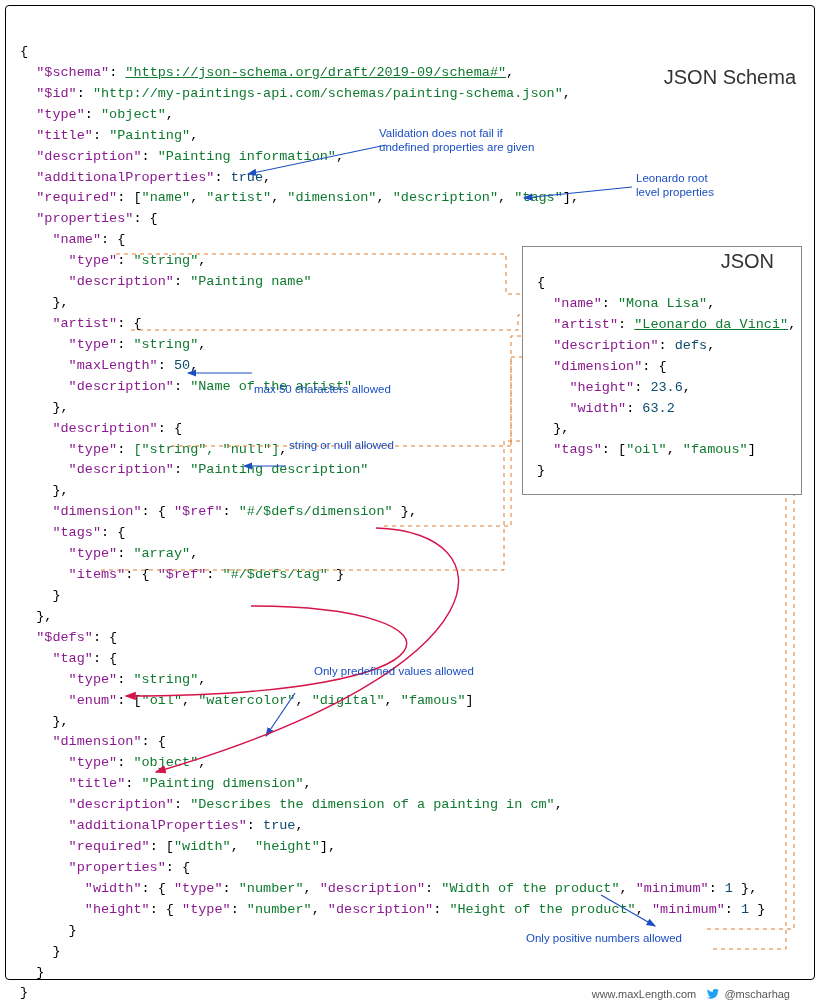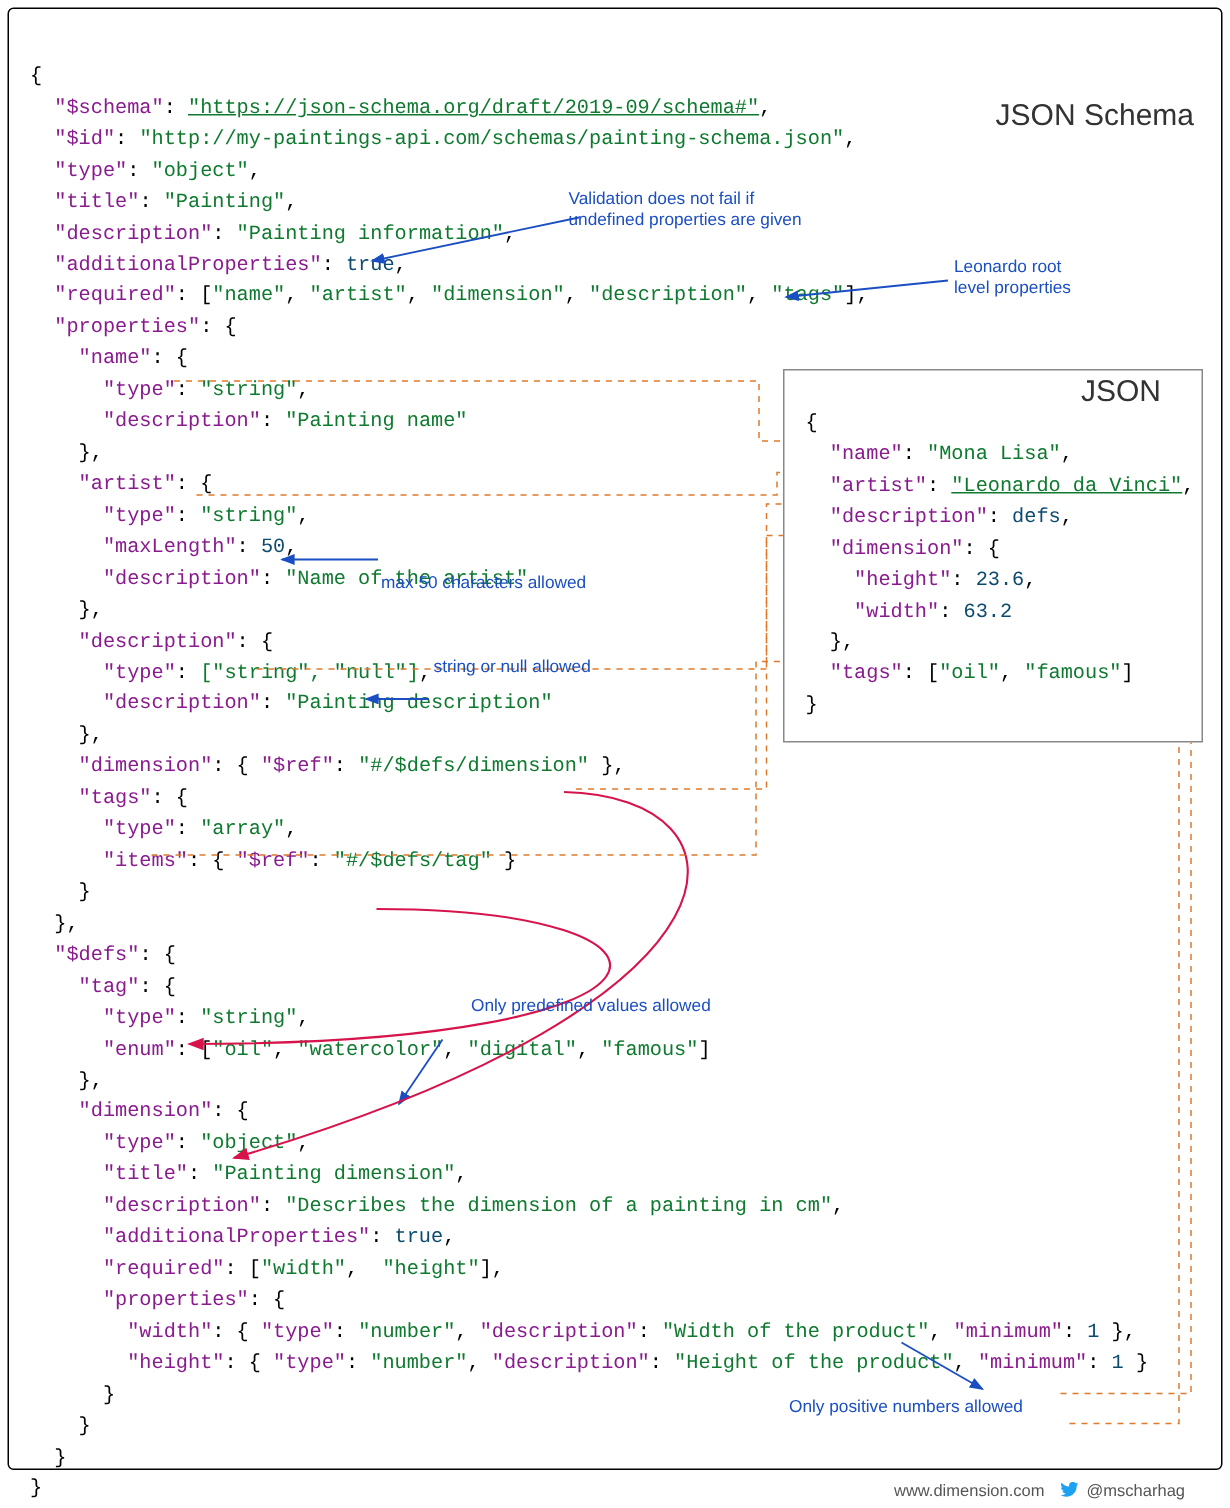--- a/index.html
+++ b/index.html
@@ -124,18 +124,18 @@
       <path d="M688 394 L788 394 L788 923 L698 923"></path>
       <path d="M692 372 L780 372 L780 943 L706 943"></path>
     </g>
 
     <line x1="595" y1="889" x2="649" y2="920" stroke="#1a4ec2" stroke-width="1.2" marker-end="url(#ah-blue)"></line>
   </svg>
 
 </div>
 
 <div class="credit">
-  <span>www.dimension.com</span>
+  <span>www.maxLength.com</span>
   <svg class="tw-icon" width="12" height="10" viewBox="0 0 24 20">
       <path fill="#1da1f2" d="M24 2.4a9.8 9.8 0 01-2.8.8 4.9 4.9 0 002.1-2.7 9.8 9.8 0 01-3.1 1.2A4.9 4.9 0 0011.6 6a14 14 0 01-10.1-5.1 4.9 4.9 0 001.5 6.6 4.9 4.9 0 01-2.2-.6v.1a4.9 4.9 0 004 4.8 5 5 0 01-2.2.1 4.9 4.9 0 004.6 3.4A9.9 9.9 0 010 17.3 14 14 0 007.6 19.5c9.1 0 14-7.5 14-14v-.6A10 10 0 0024 2.4z"></path>
     </svg>
   <span>@mscharhag</span>
 </div>
 
 </body></html>

